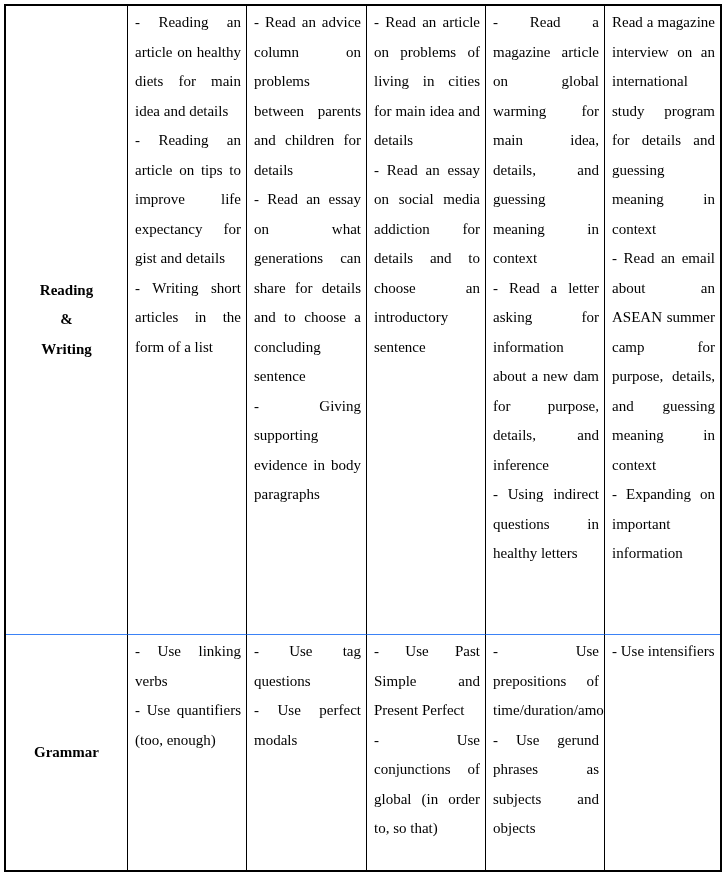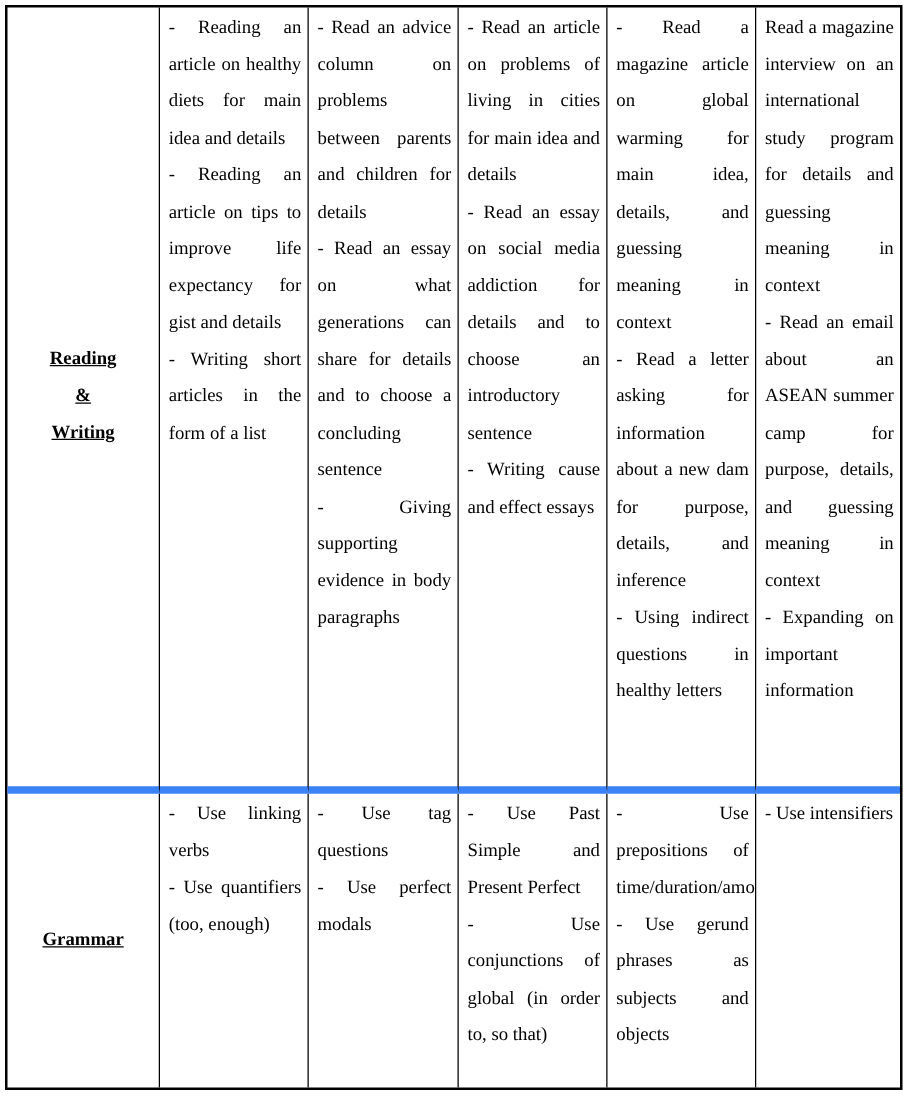--- a/index.html
+++ b/index.html
@@ -23,36 +23,35 @@
     height: 868px;
     box-sizing: border-box;
     border: 2px solid #000000;
     display: grid;
     grid-template-columns: 122px 119px 120px 119px 119px 1fr;
     grid-template-rows: 629px 1fr;
   }
   .cell {
     box-sizing: border-box;
     border-right: 1px solid #000000;
-    border-bottom: 6px solid #3b82f6;
+    border-bottom: 1px solid #3b82f6;
     overflow: hidden;
     font-size: 15px;
     line-height: 29.5px;
   }
   .cell.last-col { border-right: none; }
   .cell.last-row { border-bottom: none; }
   .label-cell {
     display: flex;
     align-items: center;
     justify-content: center;
     text-align: center;
     font-weight: bold;
     white-space: pre-line;
     padding: 2px 4px;
-    text-decoration: underline;
   }
   .content-cell {
     padding: 2px 5px 2px 7px;
   }
   .content-cell .item {
     text-align: justify;
     text-justify: inter-word;
   }
 </style>
 </head>
@@ -70,21 +69,20 @@
         <div class="item">- Writing short articles in the form of a list</div>
       </div>
     <div class="cell content-cell">
         <div class="item">- Read an advice column on problems between parents and children for details</div>
         <div class="item">- Read an essay on what generations can share for details and to choose a concluding sentence</div>
         <div class="item">- Giving supporting evidence in body paragraphs</div>
       </div>
     <div class="cell content-cell">
         <div class="item">- Read an article on problems of living in cities for main idea and details</div>
         <div class="item">- Read an essay on social media addiction for details and to choose an introductory sentence</div>
-        <div class="item">- Writing cause and effect essays</div>
       </div>
     <div class="cell content-cell">
         <div class="item">- Read a magazine article on global warming for main idea, details, and guessing meaning in context</div>
         <div class="item">- Read a letter asking for information about a new dam for purpose, details, and inference</div>
         <div class="item">- Using indirect questions in healthy letters</div>
       </div>
     <div class="cell content-cell last-col">
         <div class="item">Read a magazine interview on an international study program for details and guessing meaning in context</div>
         <div class="item">- Read an email about an ASEAN summer camp for purpose, details, and guessing meaning in context</div>
         <div class="item">- Expanding on important information</div>

